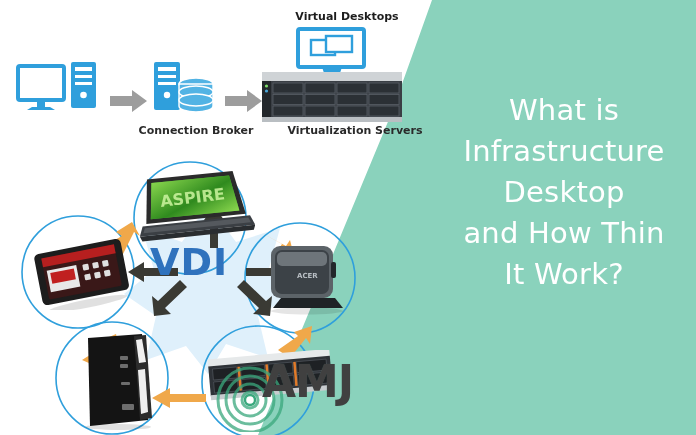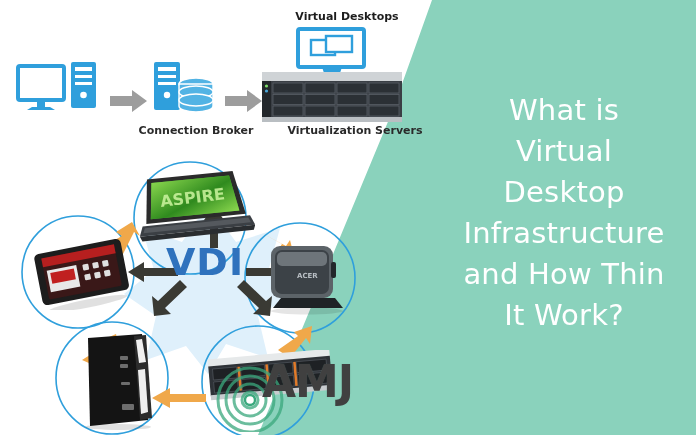--- a/index.html
+++ b/index.html
@@ -43,21 +43,21 @@
   }
   .lbl-users{left:4px;top:124px;width:110px;}
   .lbl-broker{left:136px;top:124px;width:120px;}
   .lbl-servers{left:265px;top:124px;width:138px;margin-left:21px;}
   .lbl-vdesk{left:292px;top:10px;width:110px;font-size:11px;color:#1d1d1d;}
 
   
   .vdi-wrap{position:absolute;left:0;top:160px;width:420px;height:275px;z-index:3;}
   .vdi-text{
     position:absolute;left:150px;top:80px;width:110px;
-    text-align:center;
+    text-align:left;
     font-family:"DejaVu Sans", sans-serif;
     font-weight:bold;font-size:38px;color:#2f72bd;
     letter-spacing:1px;
     z-index:5;
   }
 
   
   .amj{
     position:absolute;left:262px;top:356px;
     font-family:"DejaVu Sans", sans-serif;
@@ -285,22 +285,21 @@
         <path d="M12 50 a32 32 0 0 0 64 0"></path>
       </g>
       <circle cx="44" cy="50" r="5" fill="#ffffff" stroke="#3aa87d" stroke-width="2.4"></circle>
     </svg>
   </div>
 
   <div class="green-panel"></div>
 
   <div class="headline">
     <div>What is</div>
-    <div>Virtual</div>
+    <div>Infrastructure</div>
     <div>Desktop</div>
-    <div>Infrastructure</div>
     <div>and How Thin</div>
     <div>It Work?</div>
   </div>
 
   <div class="amj">AMJ</div>
 
 </div>
 
 </body></html>

